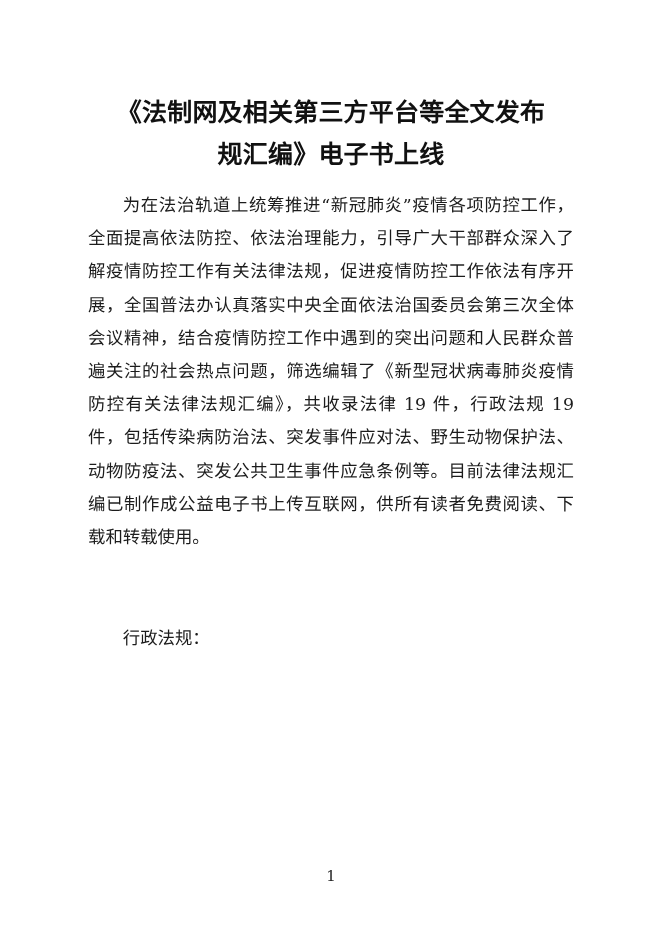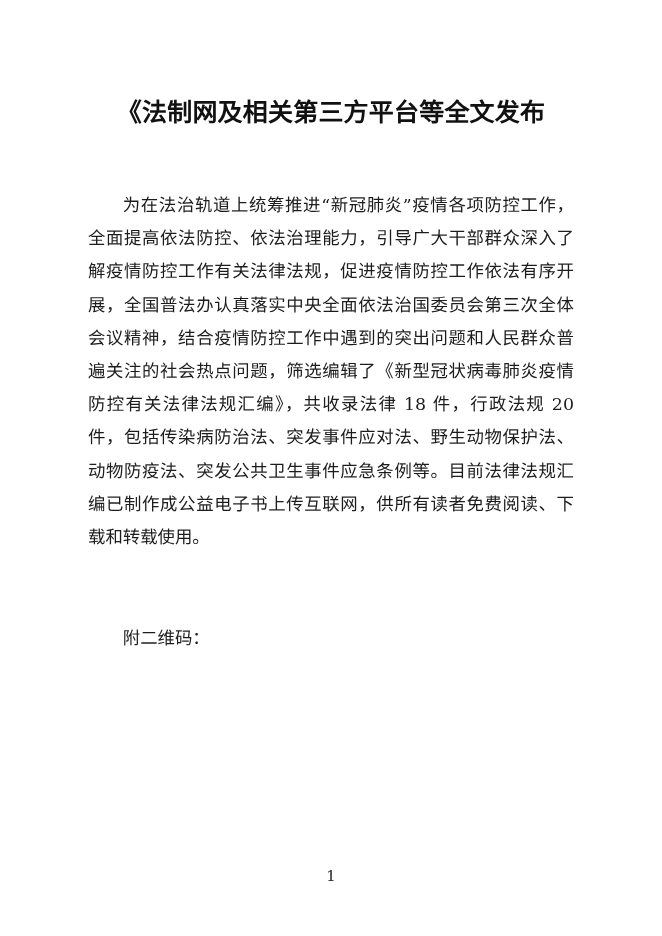--- a/index.html
+++ b/index.html
@@ -87,27 +87,28 @@
     font-family: "DejaVu Serif", "Liberation Serif", serif;
   }
 </style>
 </head>
 <body>
 
 <div class="page">
 
   <div class="doc-title">
     <span class="t-line">《法制网及相关第三方平台等全文发布</span>
+    <span class="t-line">规汇编》电子书上线</span>
   </div>
 
   <div class="body-block" id="para-1">
-    <p>为在法治轨道上统筹推进“新冠肺炎”疫情各项防控工作，全面提高依法防控、依法治理能力，引导广大干部群众深入了解疫情防控工作有关法律法规，促进疫情防控工作依法有序开展，全国普法办认真落实中央全面依法治国委员会第三次全体会议精神，结合疫情防控工作中遇到的突出问题和人民群众普遍关注的社会热点问题，筛选编辑了《新型冠状病毒肺炎疫情防控有关法律法规汇编》，共收录法律 18 件，行政法规 20 件，包括传染病防治法、突发事件应对法、野生动物保护法、动物防疫法、突发公共卫生事件应急条例等。目前法律法规汇编已制作成公益电子书上传互联网，供所有读者免费阅读、下载和转载使用。</p>
+    <p>为在法治轨道上统筹推进“新冠肺炎”疫情各项防控工作，全面提高依法防控、依法治理能力，引导广大干部群众深入了解疫情防控工作有关法律法规，促进疫情防控工作依法有序开展，全国普法办认真落实中央全面依法治国委员会第三次全体会议精神，结合疫情防控工作中遇到的突出问题和人民群众普遍关注的社会热点问题，筛选编辑了《新型冠状病毒肺炎疫情防控有关法律法规汇编》，共收录法律 19 件，行政法规 19 件，包括传染病防治法、突发事件应对法、野生动物保护法、动物防疫法、突发公共卫生事件应急条例等。目前法律法规汇编已制作成公益电子书上传互联网，供所有读者免费阅读、下载和转载使用。</p>
   </div>
 
 
   <div class="appendix" id="appendix-note">
-    <p>附二维码：</p>
+    <p>行政法规：</p>
   </div>
 
 
   <div class="page-number">1</div>
 
 </div>
 
 </body></html>

